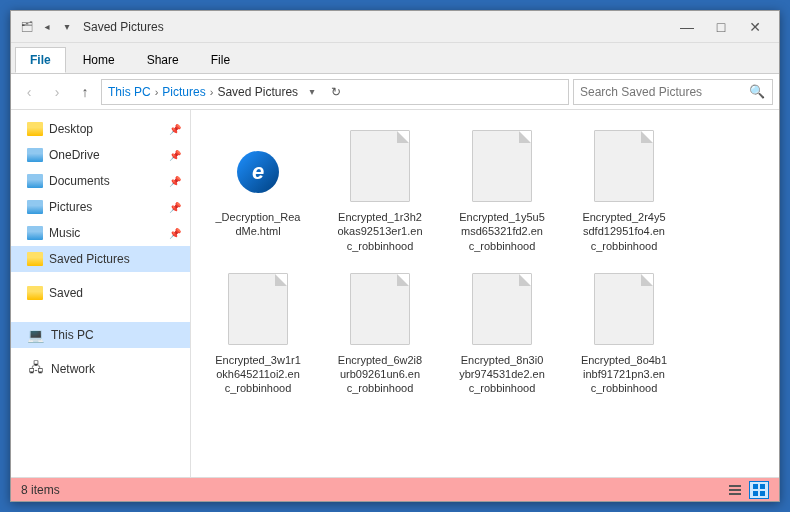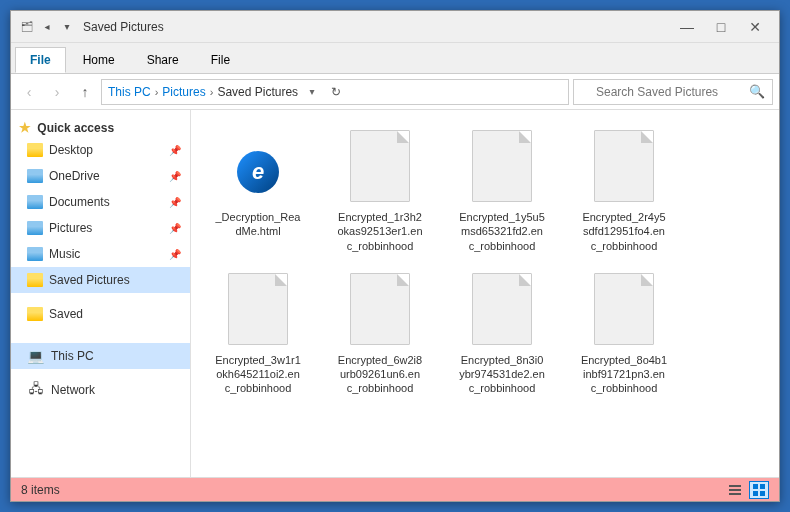--- a/index.html
+++ b/index.html
@@ -173,21 +173,20 @@
       background: #fff;
       gap: 4px;
     }
     .search-box input {
       border: none;
       outline: none;
       font-size: 12px;
       color: #888;
       width: 100%;
       background: transparent;
-      margin-left: 16px;
     }
 
     
     .main-content {
       display: flex;
       flex: 1;
       overflow: hidden;
     }
 
     
@@ -420,24 +419,20 @@
     <div class="search-box">
       <input type="text" placeholder="Search Saved Pictures" style="">
       <span style="color:#888;font-size:13px;">🔍</span>
     </div>
   </div>
 
   <div class="main-content">
 
     <div class="sidebar">
 
-      <div class="sidebar-section-header">
-        <span style="color:#f0c040;font-size:13px;">★</span>
-        &nbsp;<span>Quick access</span>
-      </div>
 
       <div class="sidebar-item">
         <span class="folder-icon icon-desktop"></span>
         <span>Desktop</span>
         <span class="pin-icon">📌</span>
       </div>
 
       <div class="sidebar-item">
         <span class="folder-icon icon-downloads"></span>
         <span>OneDrive</span>

